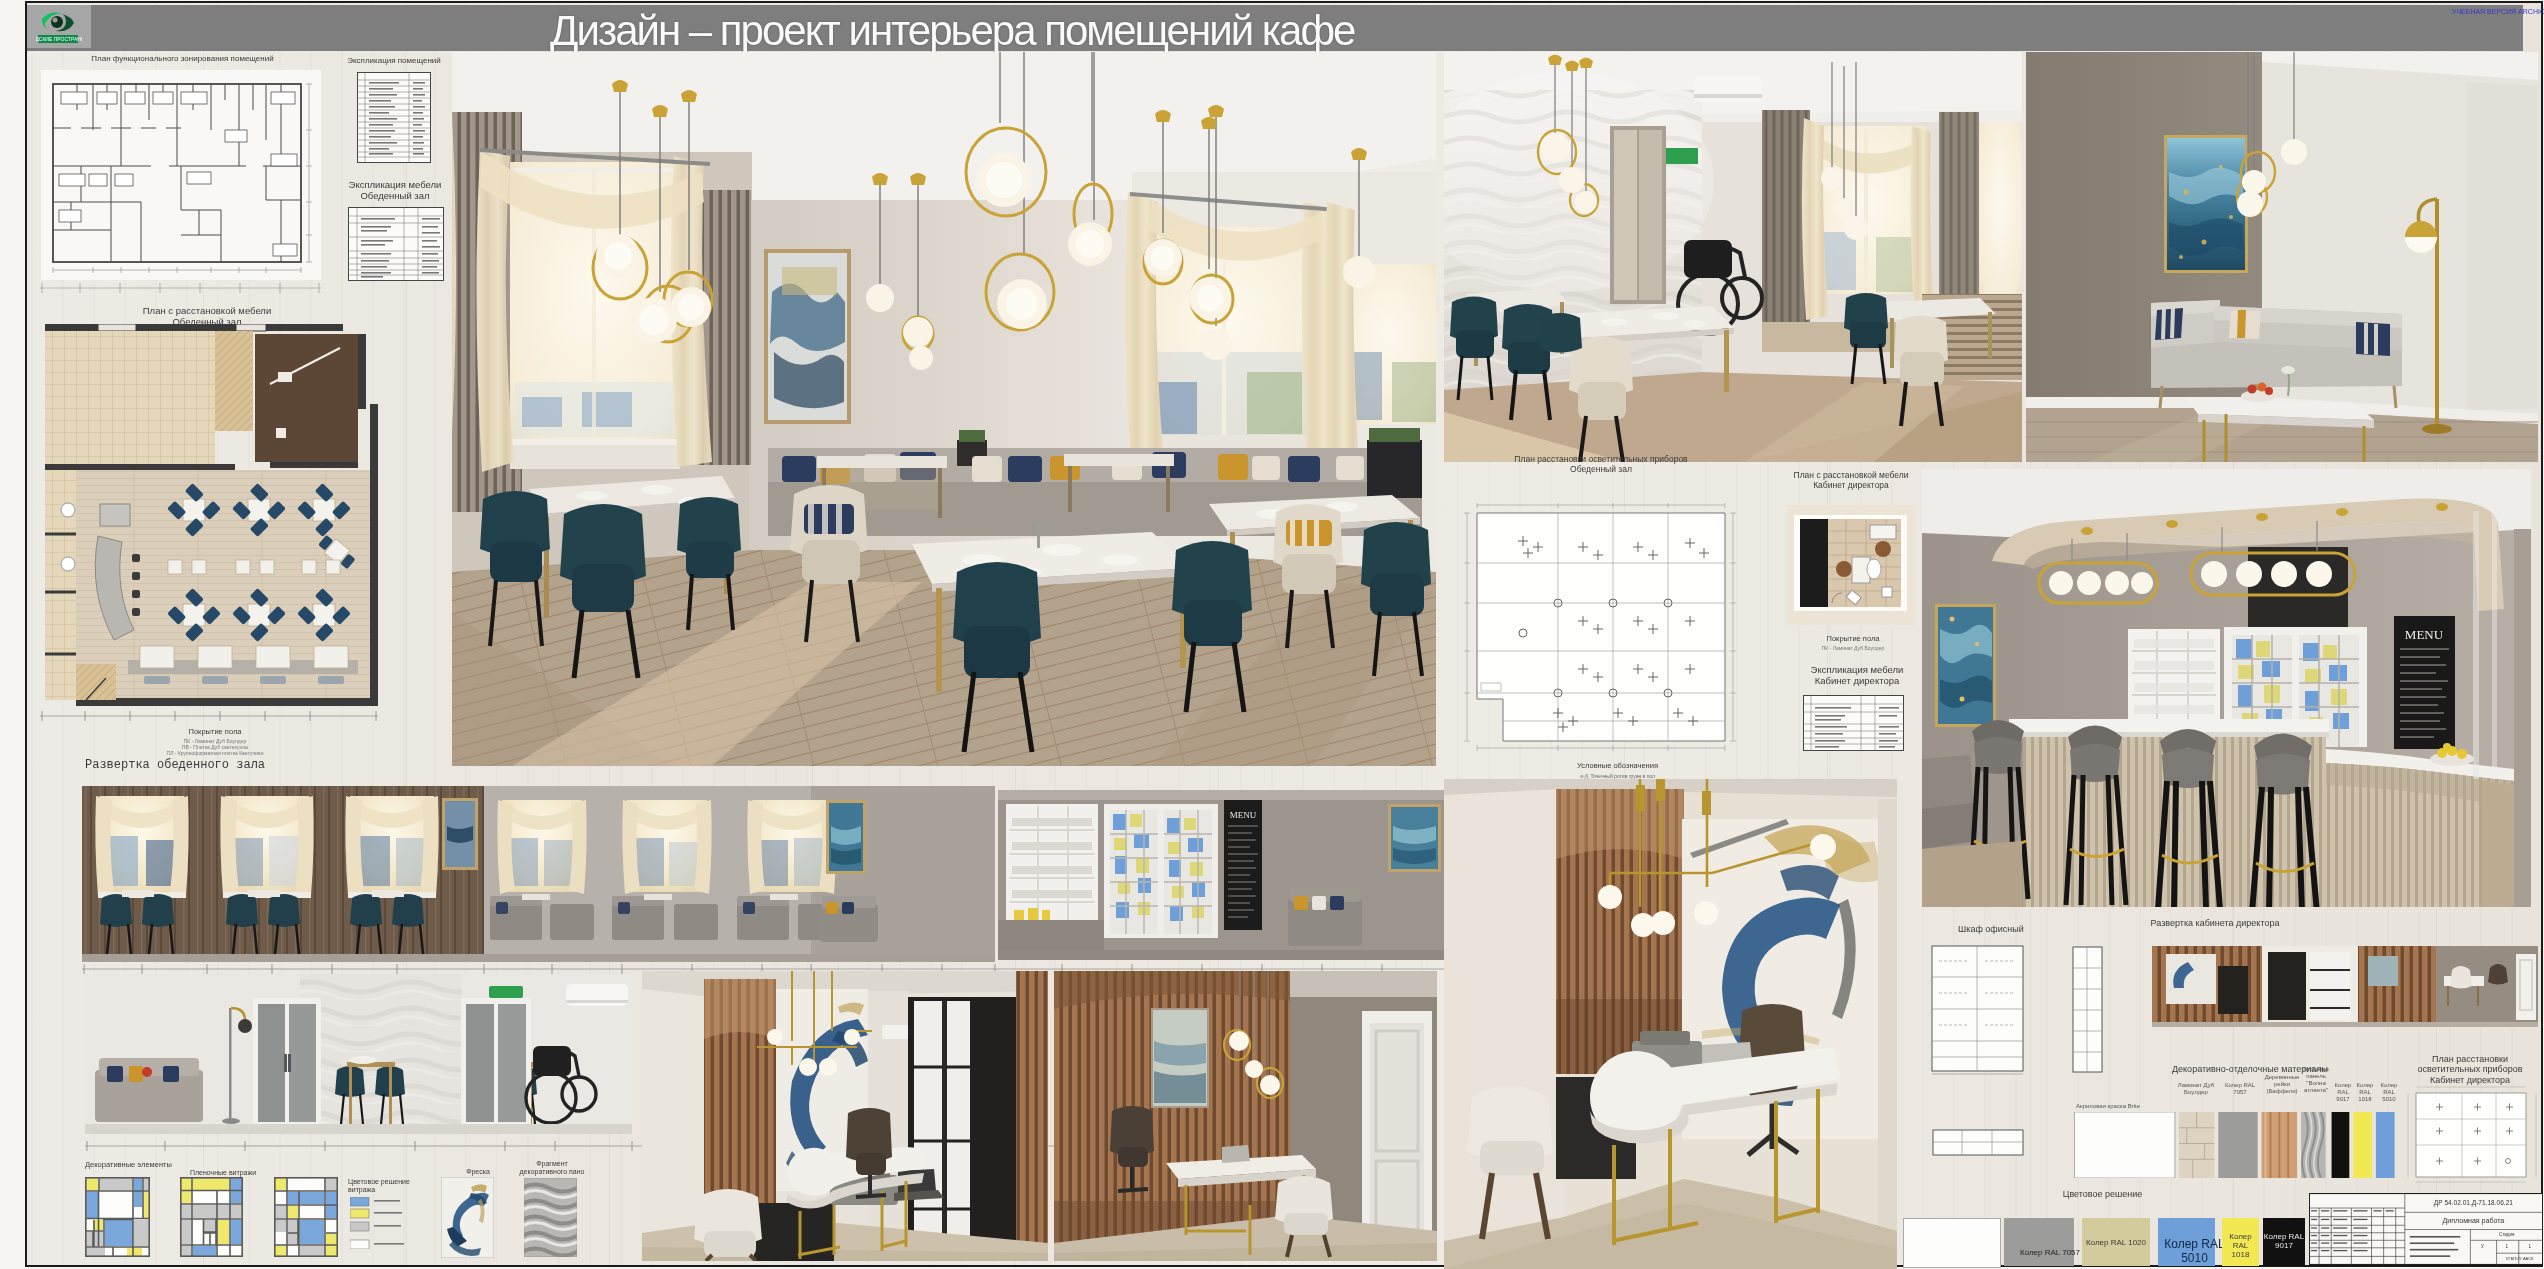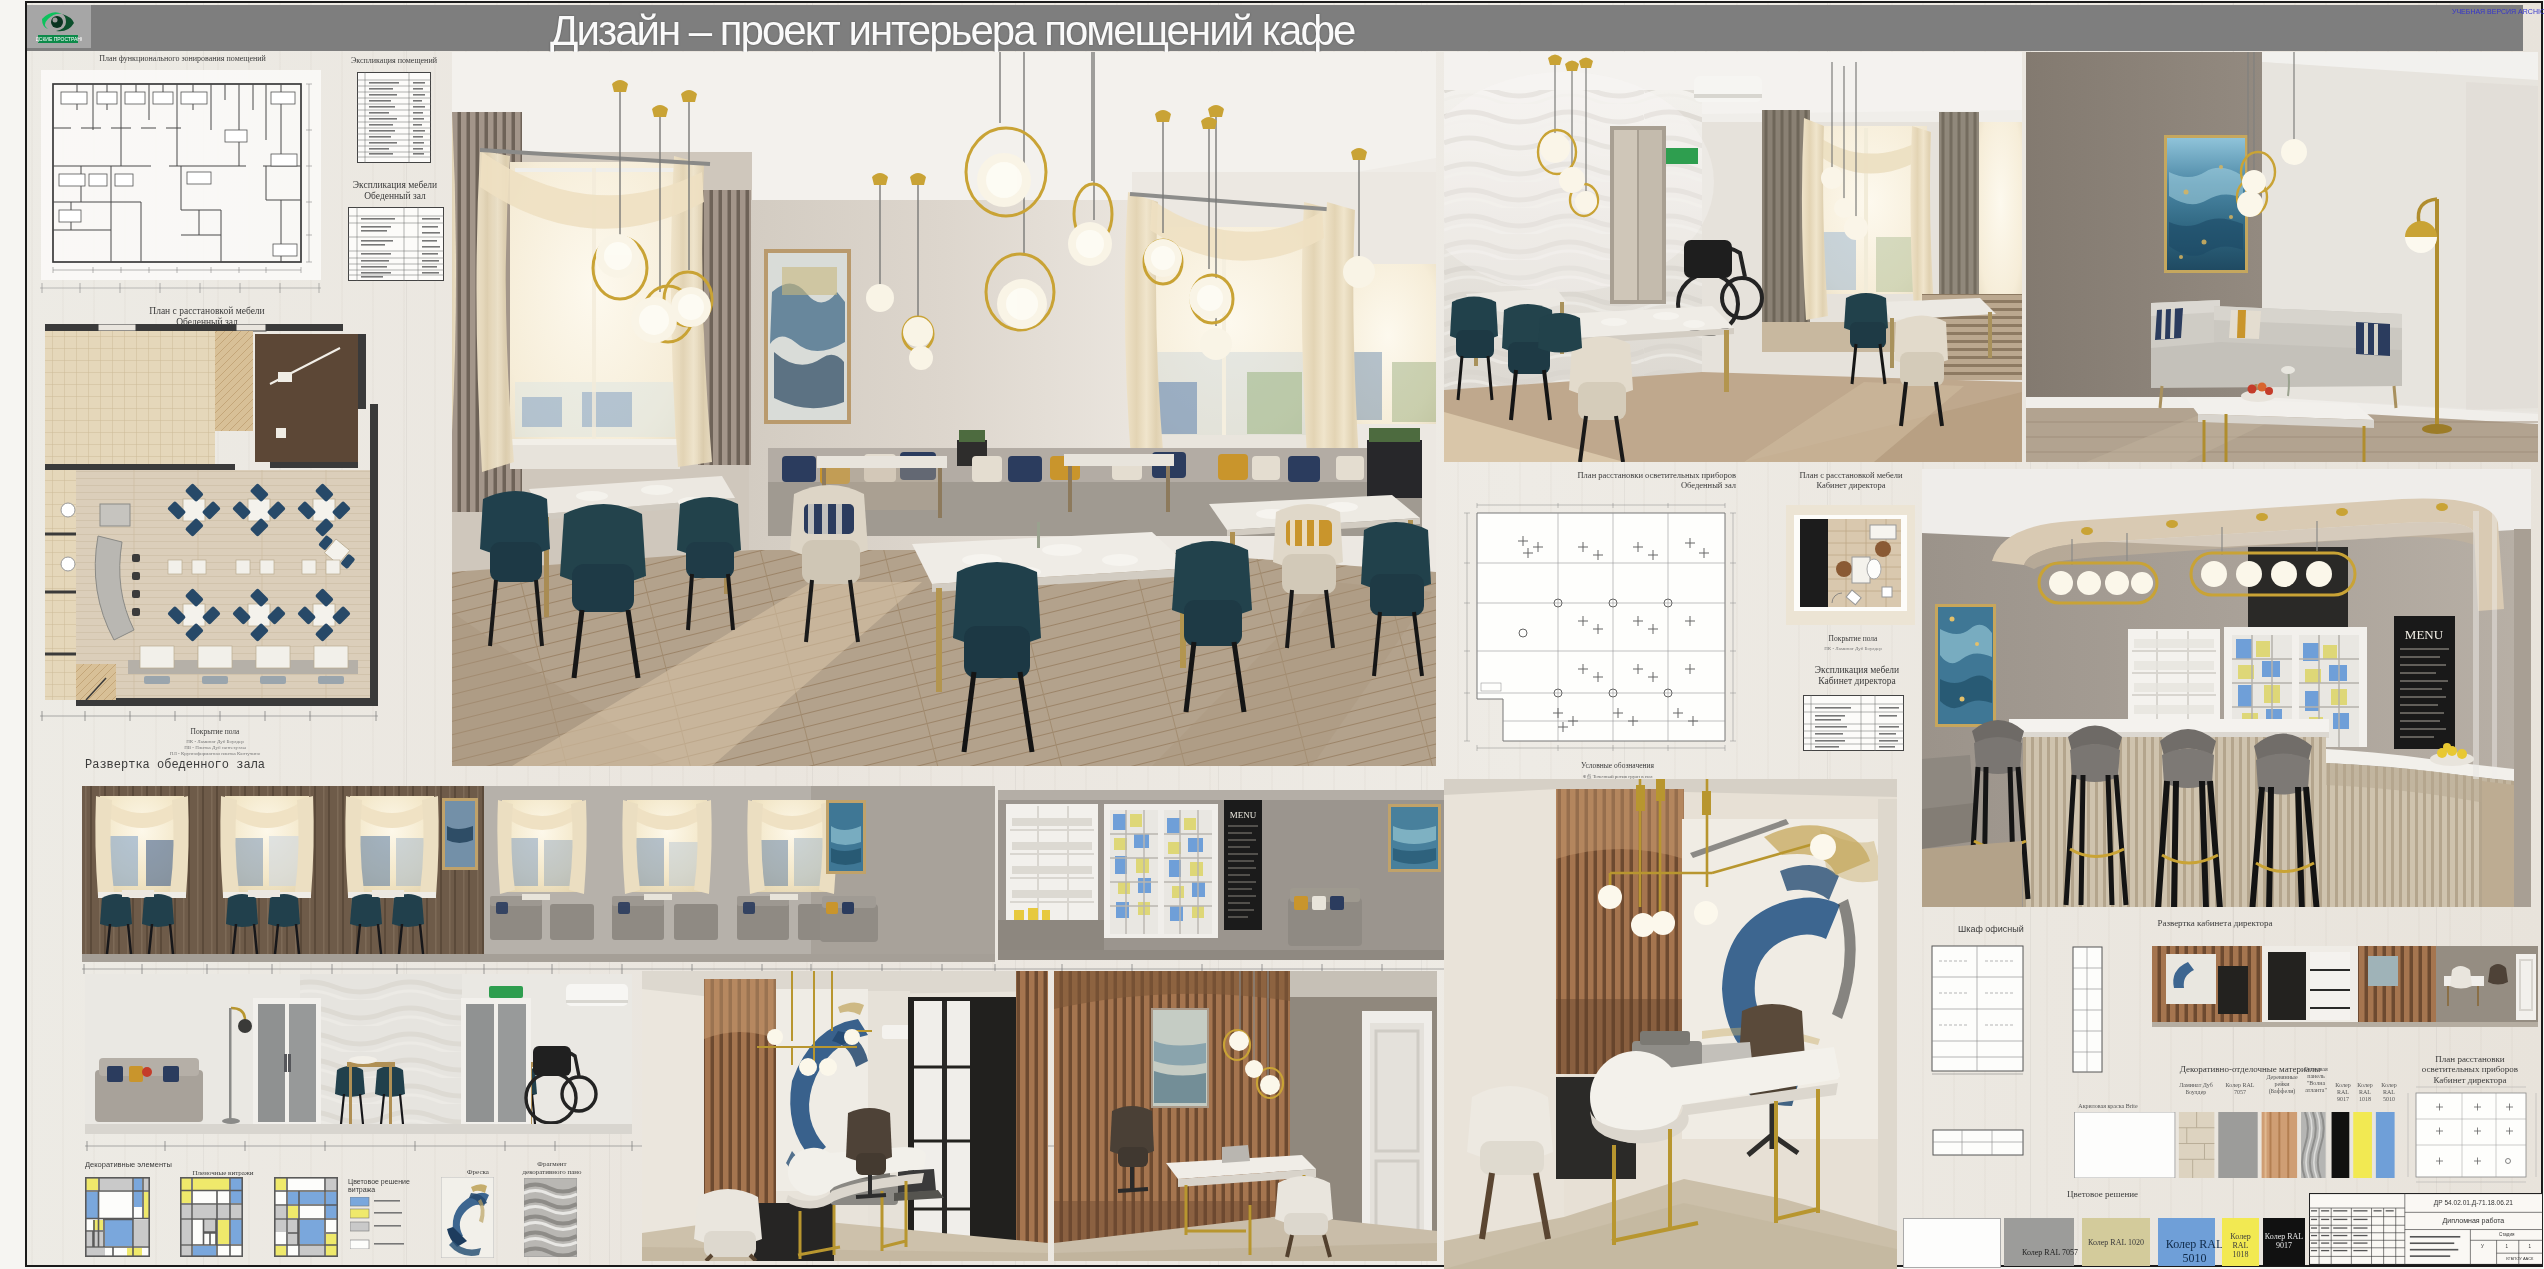--- a/index.html
+++ b/index.html
@@ -1,21 +1,21 @@
 <!DOCTYPE html>
 <html><head>
 <meta charset="utf-8">
 <style>
 html,body{margin:0;padding:0;background:#fff;}
 #sheet{position:relative;width:2544px;height:1269px;overflow:hidden;
  background:#ece8e2;
  font-family:"Liberation Sans",sans-serif;padding-left:29px;}
 .abs{position:absolute;}
 .t{position:absolute;color:#3b3b3b;font-family:"Liberation Sans",sans-serif;line-height:1.15;}
-.tc{text-align:center;font-family:Liberation Serif, serif;}
+.tc{text-align:center;}
 .wood{background:
  repeating-linear-gradient(90deg, rgba(120,100,80,0.03) 0 2px, rgba(0,0,0,0) 2px 31px),
  repeating-linear-gradient(90deg, rgba(0,0,0,0.045) 0 1px, rgba(0,0,0,0) 1px 203px),
  linear-gradient(90deg,#edebe5,#eae5de 30%,#eeebe5 60%,#e8e3db);}
 svg{position:absolute;display:block;}
 </style>
 </head>
 <body>
 <div id="sheet">
  <div class="abs wood" style="left:0;top:0;width:2544px;height:1269px;"></div>
@@ -1181,21 +1181,21 @@
    <path d="M178 368 V 452 M338 374 V 448 M178 448 h160 M200 362 V 444"></path>
   </g>
   <ellipse cx="232" cy="344" rx="17" ry="6" fill="#e8e4dc"></ellipse>
   <circle cx="226" cy="337" r="4.5" fill="#c43c2a"></circle>
       <circle cx="236" cy="335" r="4.5" fill="#d8652f"></circle>
       <circle cx="243" cy="339" r="4" fill="#c43c2a"></circle>
   <path d="M262 316 q2 14 0 28" stroke="#9aa28f" stroke-width="2" fill="none"></path>
   <ellipse cx="262" cy="318" rx="7" ry="4" fill="#e8e6df"></ellipse>
  </svg>
 
- <div class="t tc" style="left:1466px;top:471px;width:270px;font-size:8.5px;text-align:right;">План расстановки осветительных приборов<br>Обеденный зал</div>
+ <div class="t tc" style="left:1466px;top:455px;width:270px;font-size:8.5px;">План расстановки осветительных приборов<br>Обеденный зал</div>
  <svg id="plan3" style="left:1463px;top:503px;" width="276" height="248" viewBox="0 0 276 248">
   <path d="M14 10 H262 V238 H40 V196 H14 Z" fill="#fefefc" stroke="#777" stroke-width="1"></path>
   <g stroke="#999" stroke-width="0.6" fill="none">
    <path d="M14 60 H262 M14 100 H262 M14 148 H262 M14 190 H262 M40 218 H262"></path>
    <path d="M150 10 V238 M205 10 V238 M95 10 V238"></path>
   </g>
   <g stroke="#666" stroke-width="1">
    <path d="M55 38 h10 M60 33 v10 M70 44 h10 M75 39 v10 M60 50 h10 M65 45 v10"></path>
    <path d="M115 44 h10 M120 39 v10 M130 52 h10 M135 47 v10"></path>
    <path d="M170 44 h10 M175 39 v10 M185 52 h10 M190 47 v10"></path>

